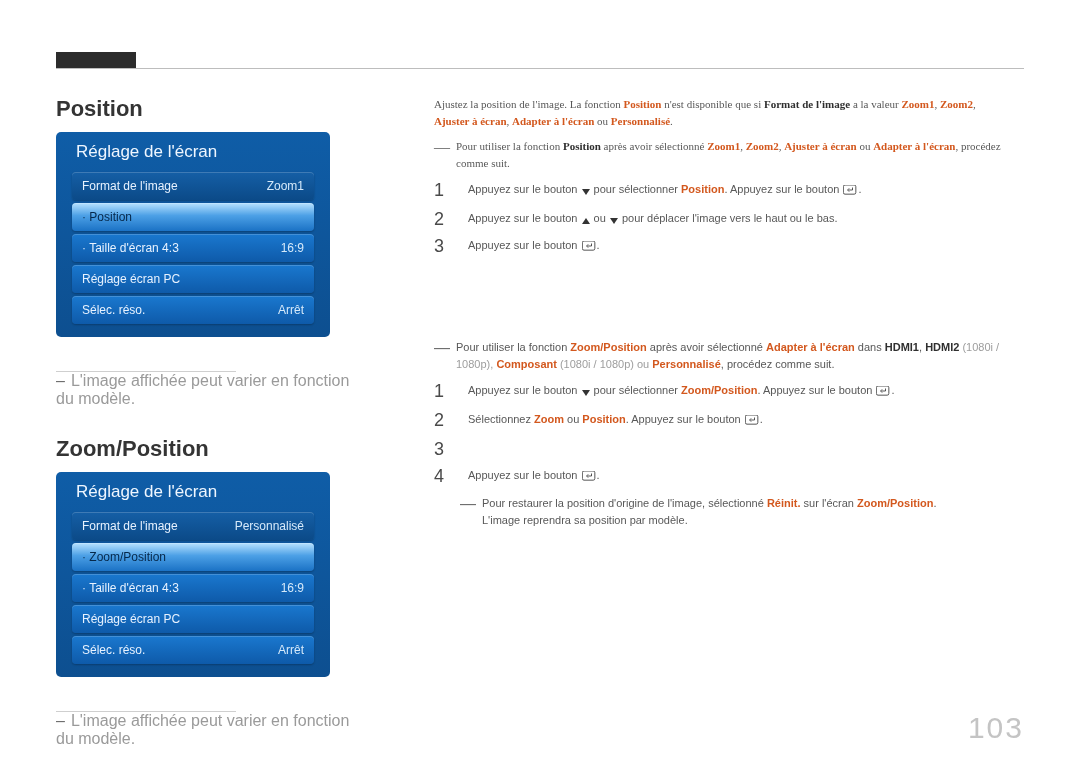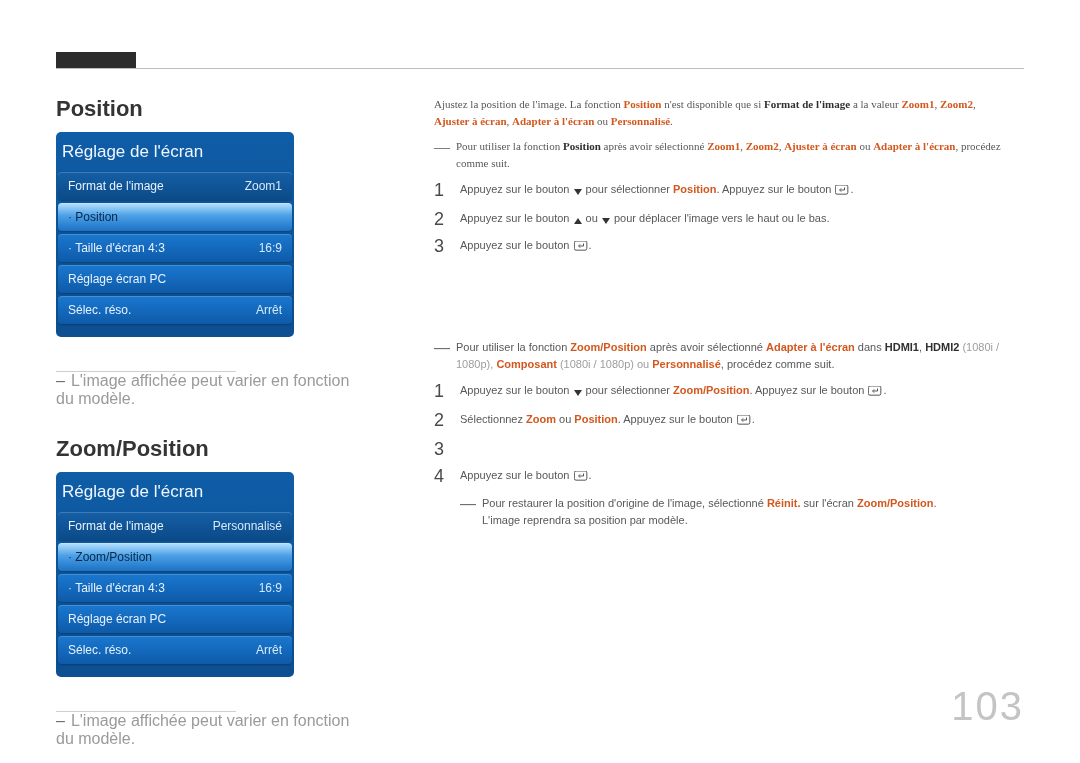--- a/index.html
+++ b/index.html
@@ -4,50 +4,50 @@
 <style>
   * { box-sizing: border-box; margin: 0; padding: 0; }
   html, body { width: 1080px; height: 763px; font-family: Arial, Helvetica, sans-serif; background: #fff; color: #333; }
   .page { position: relative; width: 1080px; height: 763px; padding: 36px 56px 0 56px; }
   .top-rule { position: absolute; top: 68px; left: 56px; right: 56px; height: 1px; background: #bdbdbd; }
   .top-tab { position: absolute; top: 52px; left: 56px; width: 80px; height: 16px; background: #2c2c2c; }
   .content { position: absolute; top: 96px; left: 56px; right: 56px; bottom: 40px; display: flex; justify-content: space-between; }
   .left-col { width: 330px; flex: 0 0 330px; padding-right: 24px; }
   .right-col { flex: 1; padding-left: 48px; }
   .section-title { font-size: 22px; font-weight: 600; color: #343434; margin-bottom: 10px; }
-  .panel { width: 238px; background: linear-gradient(#0f5da7, #0d4f90); border-radius: 5px; padding: 8px 2px 10px; color: #fff; }
+  .panel { width: 274px; background: linear-gradient(#0f5da7, #0d4f90); border-radius: 5px; padding: 8px 16px 10px; color: #fff; }
   .panel-title { font-size: 17px; font-weight: 400; margin-bottom: 6px; padding: 2px 4px 4px; color: #eef6ff; }
   .row { display: flex; justify-content: space-between; align-items: center; font-size: 12px; padding: 7px 10px; border-radius: 4px; background: linear-gradient(#1a78cf, #0e5aa9); margin-bottom: 3px; box-shadow: inset 0 1px 0 rgba(255,255,255,0.18), 0 1px 2px rgba(0,0,0,0.25); color: #e7f2ff; }
   .row.darker { background: linear-gradient(#155fa6, #0b4a88); }
   .row.highlight { background: linear-gradient(#b7e2ff, #4ca0e6 45%, #1b72c5); color: #0a2b4d; font-weight: 500; }
   .row.highlight .label, .row.highlight .value { color: #06284a; }
   .row .label { white-space: nowrap; }
   .row .value { color: #d5e9fa; font-size: 12px; }
   .bullet::before { content: "· "; opacity: .9; }
   .footnote-rule { width: 180px; height: 1px; background: #cfcfcf; margin-top: 34px; }
   .footnote { font-size: 16px; color: #9a9a9a; }
 
   .para { font-size: 11px; color: #585858; line-height: 1.55; }
   .para .hl, .step .hl { color: #d3581e; font-weight: 600; }
   .para .bold, .step .bold { color: #2f2f2f; font-weight: 700; }
   .dash { color: #6b6b6b; margin-right: 6px; }
   .steps { margin-top: 4px; }
   .step { display: flex; align-items: flex-start; margin: 9px 0; }
   .step-num { font-size: 18px; color: #4a4a4a; width: 26px; flex: 0 0 26px; font-weight: 400; line-height: 1; }
-  .step-text { font-size: 11px; color: #585858; line-height: 1.6; }
+  .step-text { font-size: 11px; color: #585858; line-height: 1.6; margin-left: 8px; }
   .muted { font-size: 11px; color: #9d9d9d; }
   .icon { display: inline-block; vertical-align: -2px; margin: 0 1px; }
   .arrow-down { width: 0; height: 0; border-left: 4px solid transparent; border-right: 4px solid transparent; border-top: 6px solid #333; display: inline-block; }
   .arrow-up { width: 0; height: 0; border-left: 4px solid transparent; border-right: 4px solid transparent; border-bottom: 6px solid #333; display: inline-block; }
   .arrow-left { width: 0; height: 0; border-top: 4px solid transparent; border-bottom: 4px solid transparent; border-right: 6px solid #333; display: inline-block; }
   .arrow-right { width: 0; height: 0; border-top: 4px solid transparent; border-bottom: 4px solid transparent; border-left: 6px solid #333; display: inline-block; }
   .enter-icon svg { width: 14px; height: 10px; }
   .group { margin-bottom: 0; font-family: Liberation Serif, serif; }
   .subnote { display: flex; margin-top: 8px; }
-  .page-number { position: absolute; right: 56px; bottom: 34px; font-size: 40px; color: #c4c4c4; font-weight: 300; letter-spacing: 2px; }
+  .page-number { position: absolute; right: 56px; bottom: 18px; font-size: 30px; color: #c4c4c4; font-weight: 300; letter-spacing: 2px; }
 </style>
 </head>
 <body>
 
 <div class="page">
   <div class="top-tab"></div>
   <div class="top-rule"></div>
 
   <div class="content">
     <div class="left-col">

